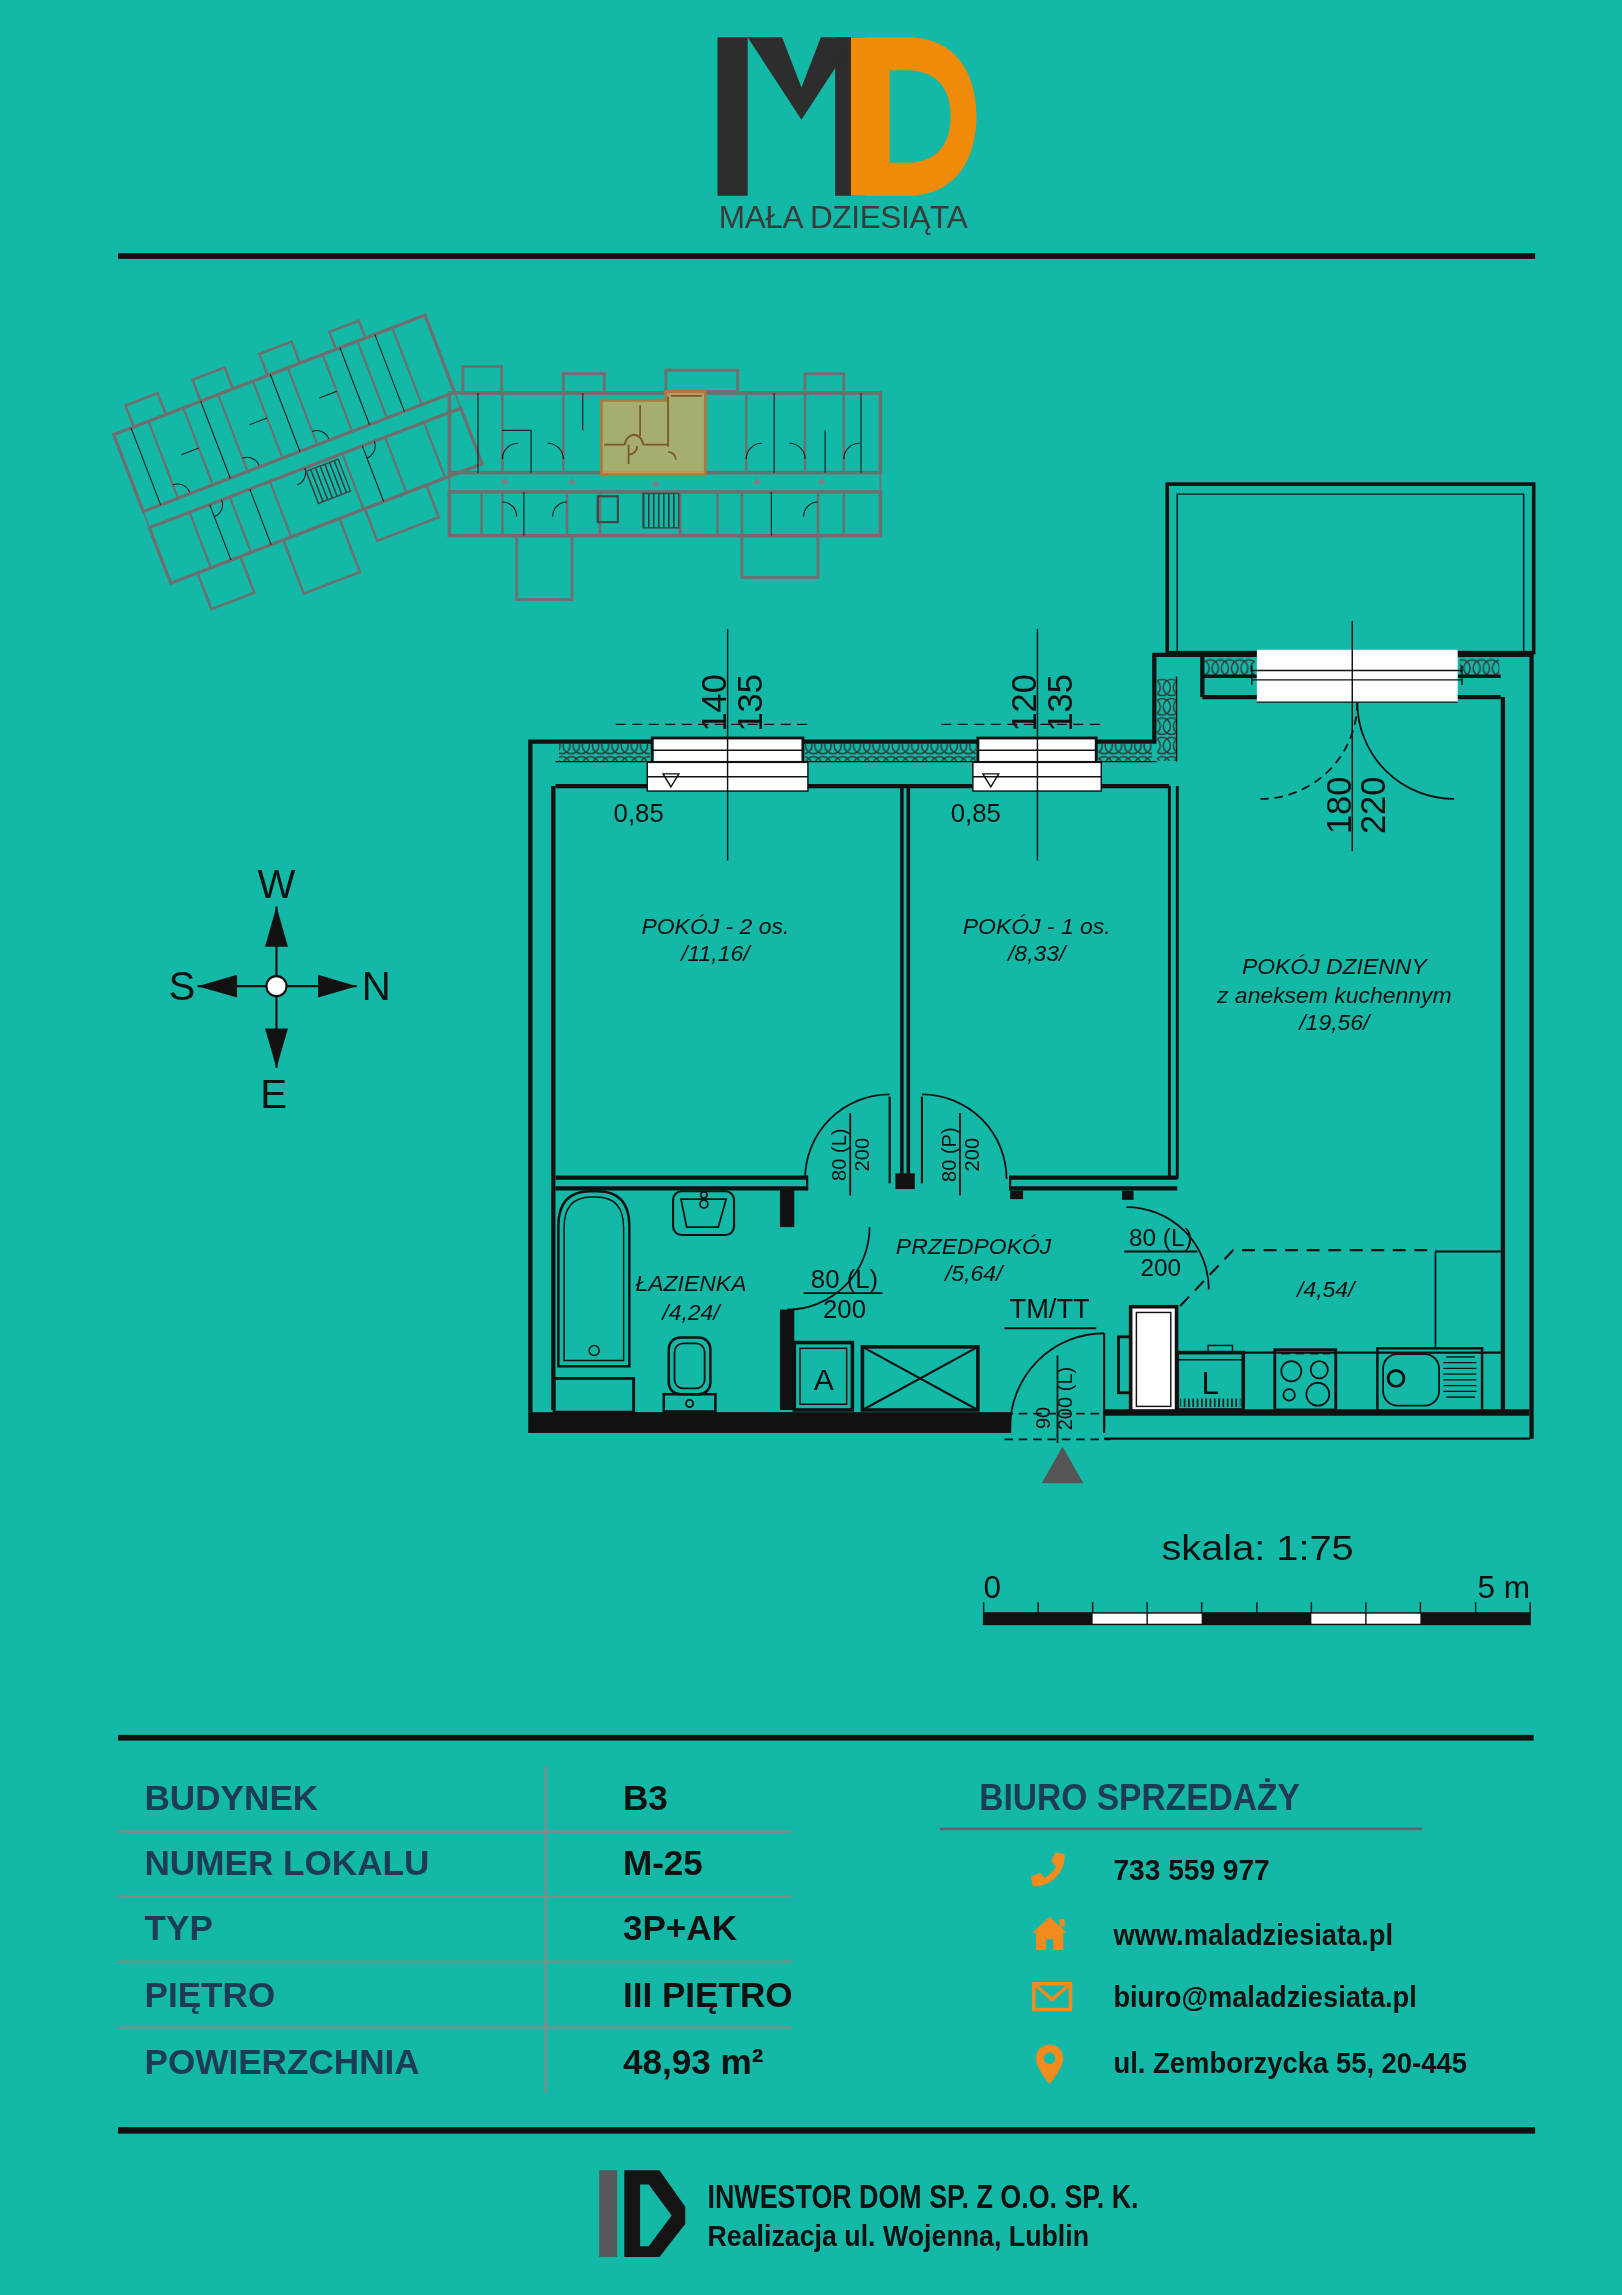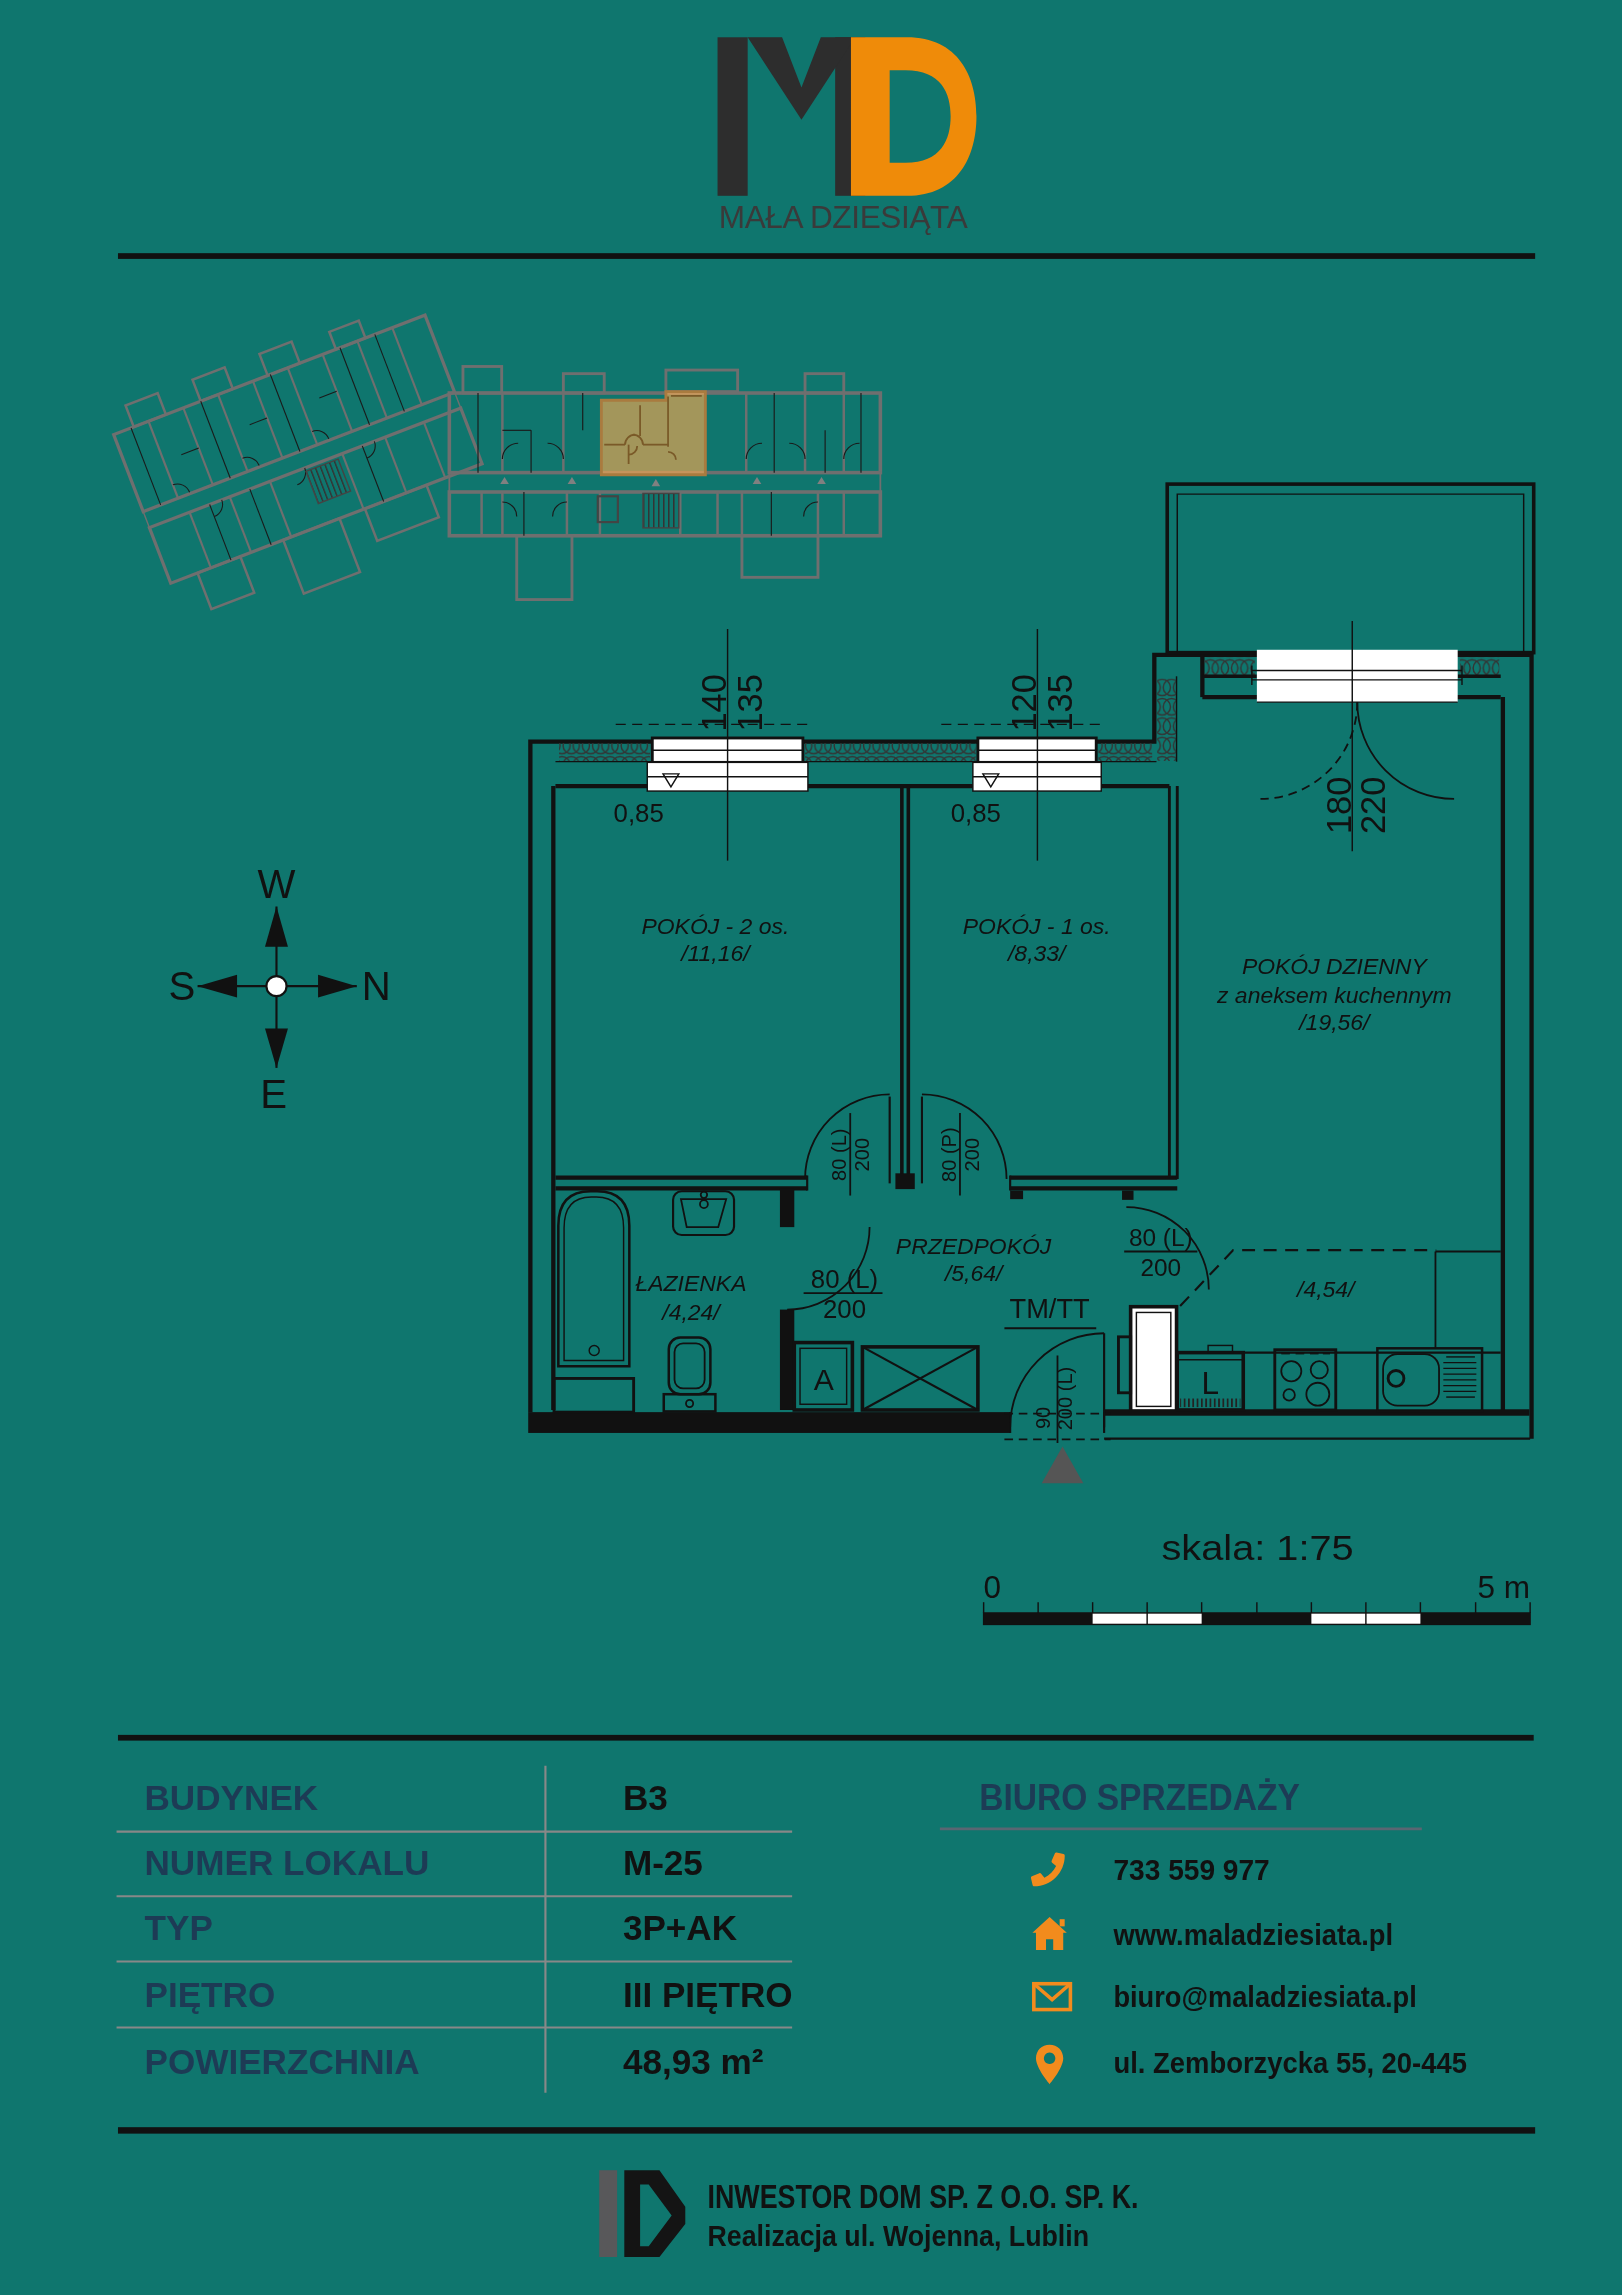--- a/index.html
+++ b/index.html
@@ -1,16 +1,16 @@
 <!DOCTYPE html>
 <html style="font-size:11.5px"><head>
 <meta charset="utf-8">
 <style>
 html,body{margin:0;padding:0;background:#ffffff;}
-#page{position:relative;width:1623px;height:2295px;background:#0f766e;overflow:hidden;
+#page{position:relative;width:1623px;height:2295px;background:#14b8a6;overflow:hidden;
 font-family:"Liberation Sans", sans-serif;}
 svg{position:absolute;left:0;top:0;}
 </style>
 </head>
 <body>
 <div id="page">
 <svg width="1623" height="2295" viewBox="0 0 2262 3200">
 <defs>
 <pattern id="coil" width="27" height="27" patternUnits="userSpaceOnUse">
   <circle cx="13" cy="13.5" r="11.5" fill="none" stroke="#333" stroke-width="2"></circle>

